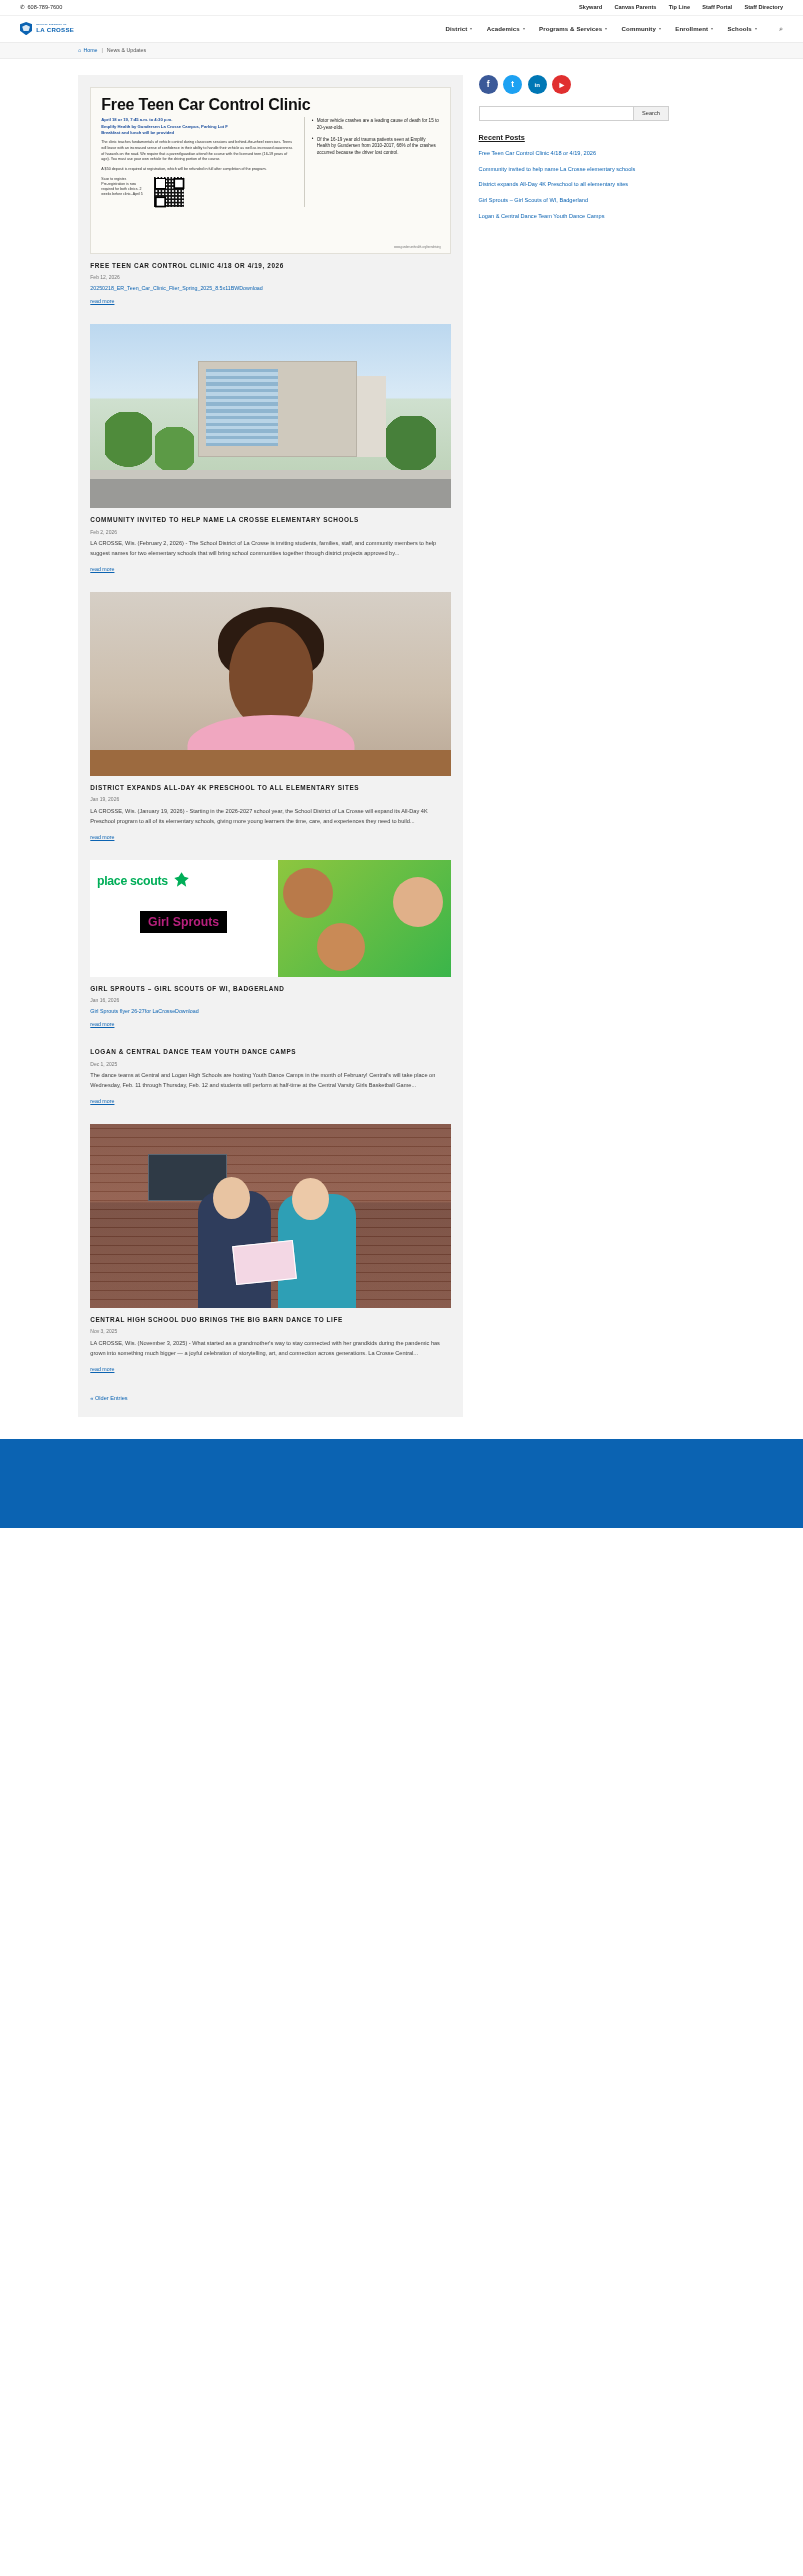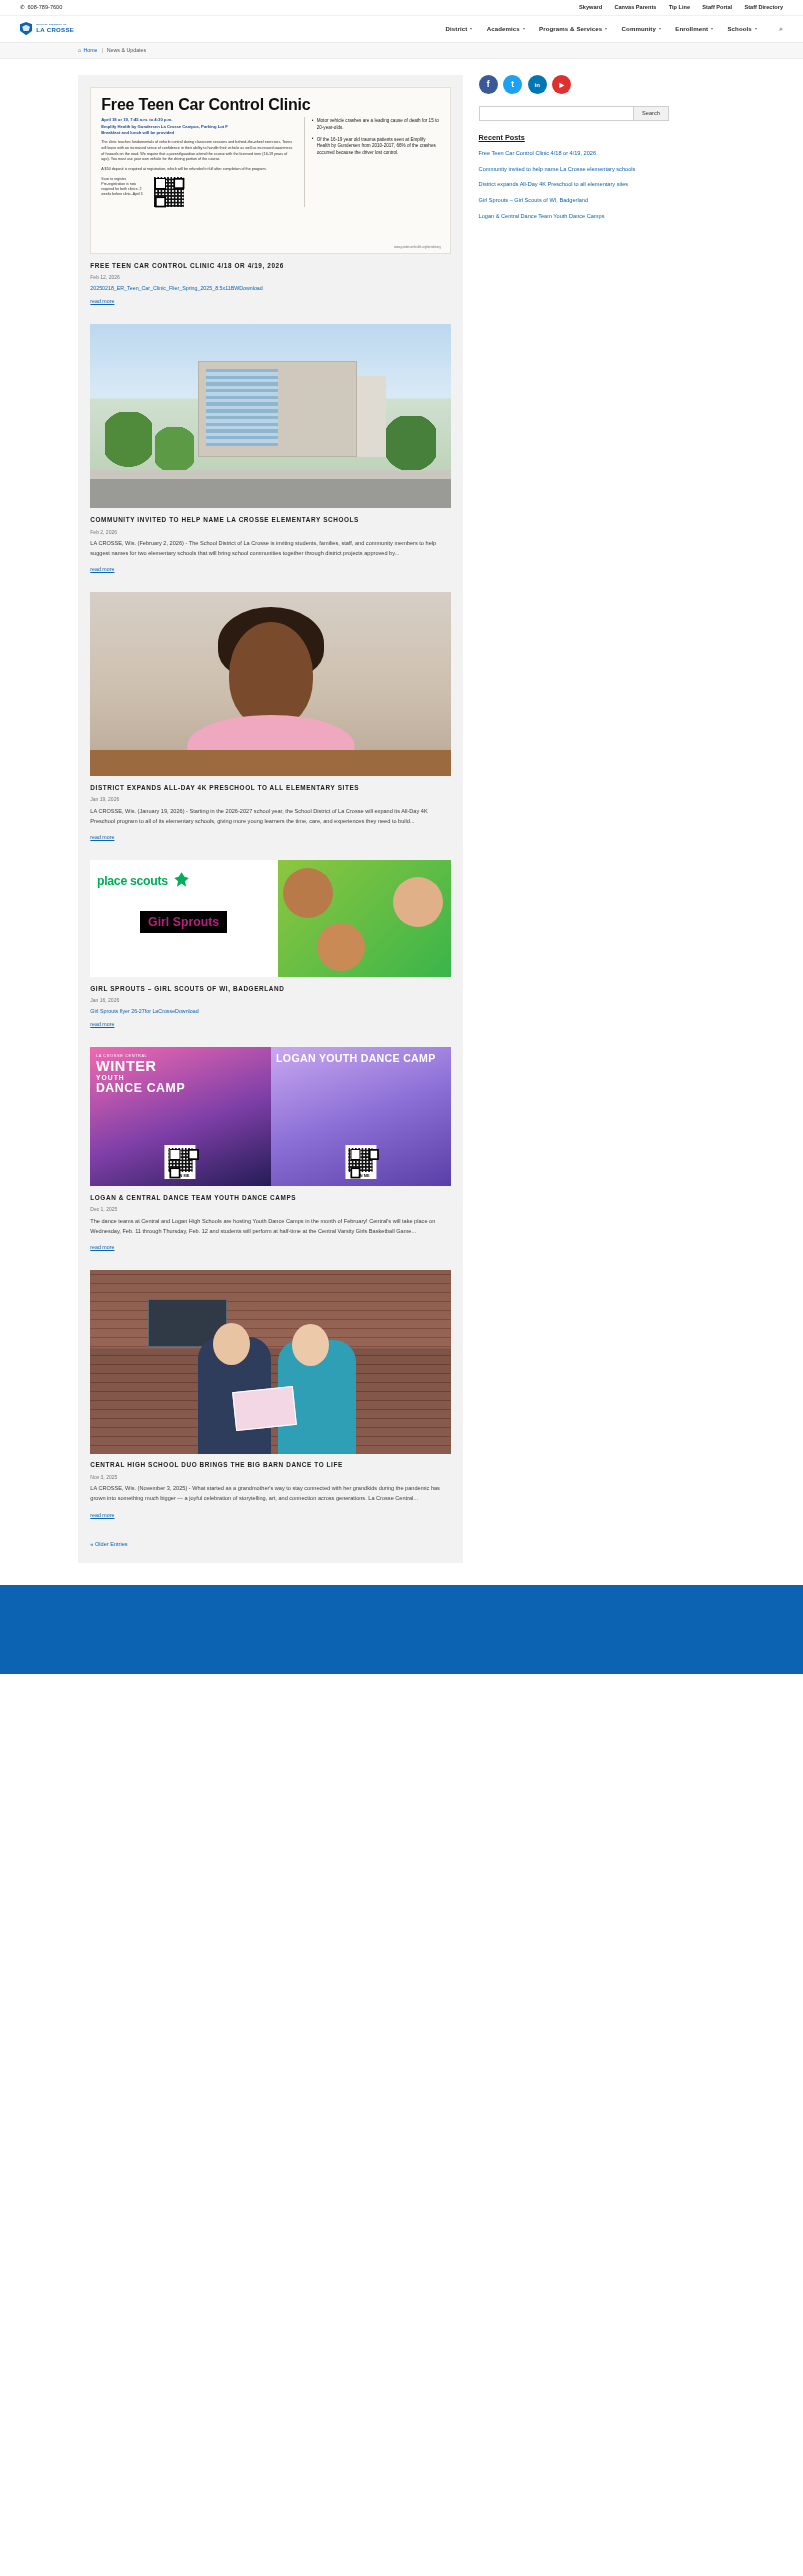--- a/index.html
+++ b/index.html
@@ -406,41 +406,20 @@
           </div>
         </div>
         <div class="title">GIRL SPROUTS – GIRL SCOUTS OF WI, BADGERLAND</div>
         <div class="date">Jan 16, 2026</div>
         <div class="dl">Girl Sprouts flyer 26-27for LaCrosseDownload</div>
         <a href="#" class="more">read more</a>
       </div>
 
       
       <div class="post">
-        <div class="thumb" style="height:139px">
-          <div class="img-camp">
-            <div class="c1">
-              <div style="font-size:3.9px;color:#fff;letter-spacing:0.6px">LA CROSSE CENTRAL</div>
-              <div class="w1">WINTER</div>
-              <div class="w2">YOUTH</div>
-              <div class="w3">DANCE CAMP</div>
-              <div class="scan">
-                <div class="qr" style="width:24.5px;height:24.5px"></div>
-                <div class="lbl">SCAN ME</div>
-              </div>
-            </div>
-            <div class="c2">
-              <div class="ly">LOGAN YOUTH DANCE CAMP</div>
-              <div class="scan">
-                <div class="qr" style="width:24.5px;height:24.5px"></div>
-                <div class="lbl">SCAN ME</div>
-              </div>
-            </div>
-          </div>
-        </div>
         <div class="title">LOGAN &amp; CENTRAL DANCE TEAM YOUTH DANCE CAMPS</div>
         <div class="date">Dec 1, 2025</div>
         <div class="excerpt">The dance teams at Central and Logan High Schools are hosting Youth Dance Camps in the month of February! Central's will take place on Wednesday, Feb. 11 through Thursday, Feb. 12 and students will perform at half-time at the Central Varsity Girls Basketball Game...</div>
         <a href="#" class="more">read more</a>
       </div>
 
       
       <div class="post">
         <div class="thumb">
           <div class="img-duo">

